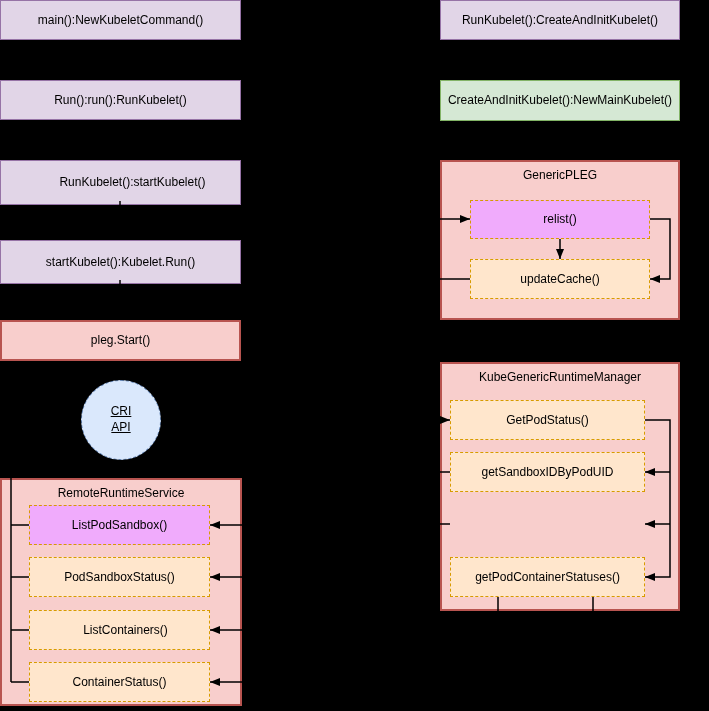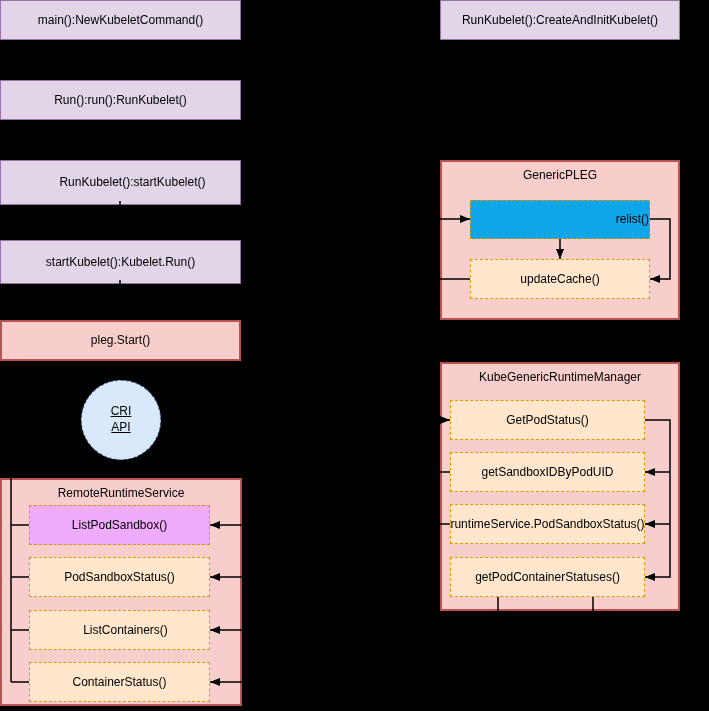--- a/index.html
+++ b/index.html
@@ -56,40 +56,40 @@
       </div>
       <div class="node box" style="left: 29px; top: 610px; width: 181px; height: 40px; background: rgb(255, 230, 204); border: 1.5px dashed rgb(215, 155, 0); padding-left: 12px;">
         <span class="label">ListContainers()</span>
       </div>
       <div class="node box" style="left: 29px; top: 662px; width: 181px; height: 40px; background: rgb(255, 230, 204); border: 1.5px dashed rgb(215, 155, 0);">
         <span class="label">ContainerStatus()</span>
       </div>
       <div class="node box" style="left: 440px; top: 0px; width: 240px; height: 40px; background: rgb(225, 213, 231); border: 1.5px solid rgb(150, 115, 166);">
         <span class="label">RunKubelet():CreateAndInitKubelet()</span>
       </div>
+      <div class="node box" style="left: 440px; top: 80px; width: 240px; height: 41px; background: rgb(213, 232, 212); border: 1.5px solid rgb(130, 179, 102);">
+        <span class="label">CreateAndInitKubelet():NewMainKubelet()</span>
+      </div>
       <div class="node container" style="left: 440px; top: 160px; width: 240px; height: 160px; background: rgb(248, 206, 204); border: 2px solid rgb(184, 84, 80);">
         <span class="title">GenericPLEG</span>
       </div>
-      <div class="node box" style="left: 470px; top: 200px; width: 180px; height: 39px; background: #0ea5e9; border: 1.5px dashed rgb(215, 155, 0); justify-content: flex-end;">
+      <div class="node box" style="left: 470px; top: 200px; width: 180px; height: 39px; background: #f0abfc; border: 1.5px dashed rgb(215, 155, 0);">
         <span class="label">relist()</span>
       </div>
       <div class="node box" style="left: 470px; top: 259px; width: 180px; height: 40px; background: rgb(255, 230, 204); border: 1.5px dashed rgb(215, 155, 0);">
         <span class="label">updateCache()</span>
       </div>
       <div class="node container" style="left: 440px; top: 362px; width: 240px; height: 249px; background: rgb(248, 206, 204); border: 2px solid rgb(184, 84, 80);">
         <span class="title">KubeGenericRuntimeManager</span>
       </div>
       <div class="node box" style="left: 450px; top: 400px; width: 195px; height: 40px; background: rgb(255, 230, 204); border: 1.5px dashed rgb(215, 155, 0);">
         <span class="label">GetPodStatus()</span>
       </div>
       <div class="node box" style="left: 450px; top: 452px; width: 195px; height: 40px; background: rgb(255, 230, 204); border: 1.5px dashed rgb(215, 155, 0);">
         <span class="label">getSandboxIDByPodUID</span>
-      </div>
-      <div class="node box" style="left: 450px; top: 504px; width: 195px; height: 40px; background: rgb(255, 230, 204); border: 1.5px dashed rgb(215, 155, 0);">
-        <span class="label">runtimeService.PodSandboxStatus()</span>
       </div>
       <div class="node box" style="left: 450px; top: 557px; width: 195px; height: 40px; background: rgb(255, 230, 204); border: 1.5px dashed rgb(215, 155, 0);">
         <span class="label">getPodContainerStatuses()</span>
       </div>
     </div>
   <svg class="connectors" width="709" height="711" viewBox="0 0 709 711" xmlns="http://www.w3.org/2000/svg">
     <defs>
       <marker id="arrowhead" markerWidth="11" markerHeight="9" refX="10" refY="4" orient="auto" markerUnits="userSpaceOnUse">
         <path d="M0,0 L10,4 L0,8 Z" fill="#000000"></path>
       </marker>

